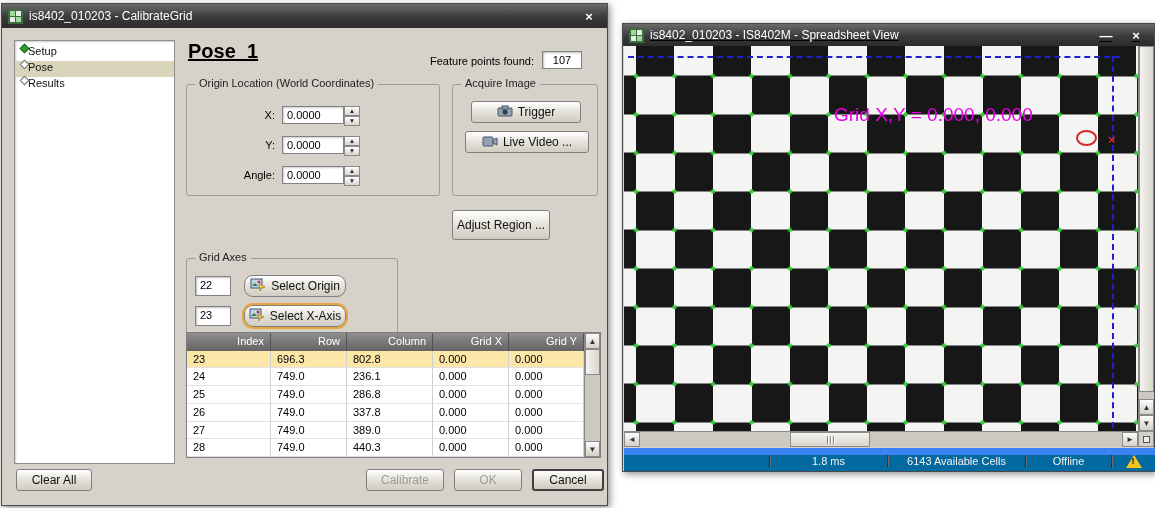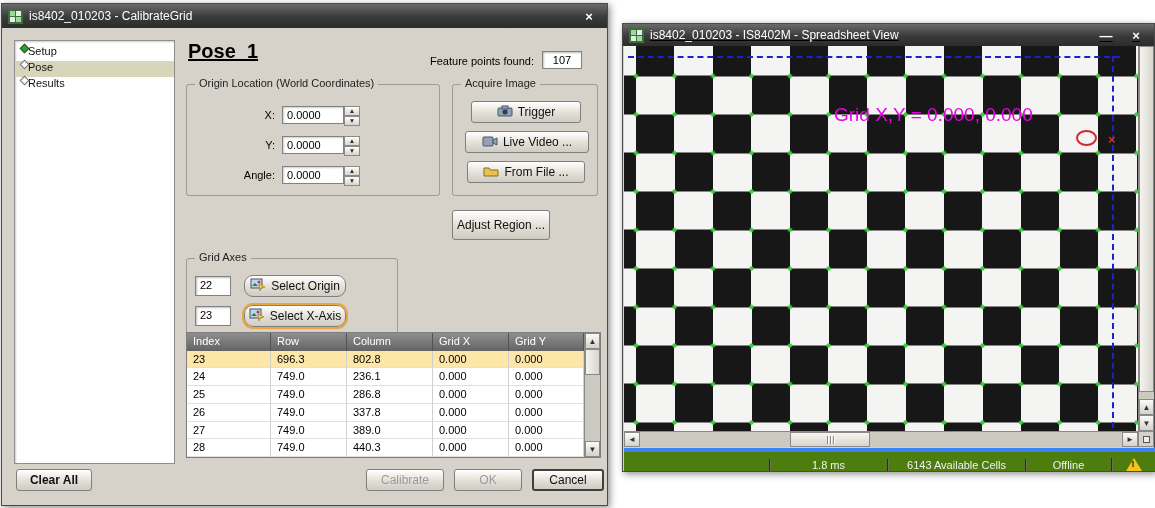--- a/index.html
+++ b/index.html
@@ -52,21 +52,21 @@
 
   .ga-row { position:absolute; left:8px; height:22px; display:flex; align-items:center; }
   .ga-field { width:36px; height:20px; font-size:11px; padding:2px 4px; }
   .ga-btn { position:static; width:102px; height:22px; margin-left:13px;border-radius:9px; }
 
   
   .dtable { position:absolute; left:184px; top:328px; width:415px; height:126px; border:1px solid #7e7e7e;
             display:flex; background:#fff; }
   .dt-main { width:397px; display:flex; flex-direction:column; }
   .thead { display:flex; height:18px; background:linear-gradient(#8f8f8f,#636363); color:#fff; }
-  .th { font-size:11px; padding:2px 6px; border-right:1px solid #535353; }
+  .th { font-size:11px; padding:2px 6px; border-right:1px solid #535353;text-align:right; }
   .tr { display:flex; height:18px; background:#fff; }
   .tr.selected { background:#fce6a8; }
   .td { font-size:11px; padding:2px 6px; border-right:1px solid #d0d0d0; border-bottom:1px solid #e0e0e0; }
   .c0{width:84px;} .c1{width:76px;} .c2{width:86px;} .c3{width:76px;} .c4{width:75px;}
   .vsb { width:17px; display:flex; flex-direction:column; background:#ccc9c1; border-left:1px solid #8a8a8a; }
   .sb-btn { height:16px; font-size:8px; line-height:15px; text-align:center; color:#333;
             background:linear-gradient(#fbfbfb,#d4d1c8); border:1px solid #8a8a8a; }
   .sb-thumb { background:linear-gradient(90deg,#f5f4f0,#d8d5cc); border:1px solid #8a8a8a; }
   .sb-track { flex:1; }
 
@@ -93,22 +93,22 @@
   .r-hsb .sb-btn { width:16px; height:100%; line-height:14px; }
   .h-track { position:relative; flex:1; }
   .h-thumb { position:absolute; left:150px; top:0; width:80px; height:100%;
              background:linear-gradient(#f5f4f0,#d8d5cc); border:1px solid #8a8a8a;
              display:flex; align-items:center; justify-content:center; gap:2px; }
   .grip { width:1px; height:8px; background:#8a8a8a; box-shadow:1px 0 0 #fff; }
   .corner { position:absolute; left:515px; top:407px; width:16px; height:16px; background:#d4d1c8;
             border:1px solid #8a8a8a; display:flex; align-items:center; justify-content:center; }
   .corner i { display:block; width:7px; height:7px; border:1px solid #555; background:#eee; }
 
-  .statusbar { position:absolute; left:1px; top:424px; width:531px; height:23px; background:#4d7c0f;
-               border-top:4px solid #3b82f6; display:flex; align-items:flex-end; color:#f2f2f2; font-size:11px; }
+  .statusbar { position:absolute; left:1px; top:424px; width:531px; height:23px; background:#0369a1;
+               border-top:7px solid #3b82f6; display:flex; align-items:flex-start; color:#f2f2f2; font-size:11px; }
   .seg { display:flex; align-items:center; justify-content:center; border-left:1px solid #2c2c2c;
          box-shadow:inset 1px 0 0 #6d6d6d; white-space:nowrap; }
   .seg.first { flex:1; border-left:none; box-shadow:none; }
   .warn-tri { width:0; height:0; border-left:8px solid transparent; border-right:8px solid transparent;
               border-bottom:13px solid #f4c418; position:relative; }
   .warn-mark { position:absolute; left:-2px; top:1px; font-style:normal; font-weight:bold; font-size:9px; color:#111; }
 </style>
 </head>
 <body>
 
@@ -188,26 +188,20 @@
             </svg></span>
         <span>Trigger</span>
       </button>
       <button class="btn3d" style="left:12px; top:46px; width:124px; height:22px;">
         <span><svg width="16" height="12">
               <rect x="1" y="2" width="10" height="9" rx="1" fill="#93a3b4" stroke="#46566a"></rect>
               <path d="M11 5 L15 3 L15 10 L11 8 Z" fill="#93a3b4" stroke="#46566a"></path>
             </svg></span>
         <span>Live Video ...</span>
       </button>
-      <button class="btn3d" style="left:14px; top:76px; width:118px; height:22px;">
-        <span><svg width="16" height="12">
-              <path d="M1 3 L6 3 L7.5 5 L15 5 L15 11 L1 11 Z" fill="#e8c24a" stroke="#8a6d1f"></path>
-            </svg></span>
-        <span>From File ...</span>
-      </button>
     </div>
 
     <button class="btn3d" style="left:450px; top:206px; width:98px; height:30px;">
       <span>Adjust Region ...</span>
     </button>
 
     <div class="groupbox" style="left:184px; top:210px; width:212px; height:104px;margin-top:44px;">
       <span class="legend">Grid Axes</span>
 
       <div class="ga-row" style="top:16px;">
@@ -301,21 +295,21 @@
         </div>
       </div>
       <div class="vsb">
         <span class="sb-btn">▲</span>
         <span class="sb-thumb" style="height:26px;"></span>
         <span class="sb-track"></span>
         <span class="sb-btn">▼</span>
       </div>
     </div>
 
-    <button class="btn3d" style="left:14px; top:465px; width:76px; height:22px;font-weight:bold;">
+    <button class="btn3d" style="left:14px; top:465px; width:76px; height:22px;">
       <span>Clear All</span>
     </button>
     <button class="btn3d disabled" style="left:364px; top:465px; width:78px; height:22px;">
       <span>Calibrate</span>
     </button>
     <button class="btn3d disabled" style="left:452px; top:465px; width:68px; height:22px;">
       <span>OK</span>
     </button>
     <button class="btn3d focused" style="left:530px; top:465px; width:72px; height:22px;">
       <span>Cancel</span>

